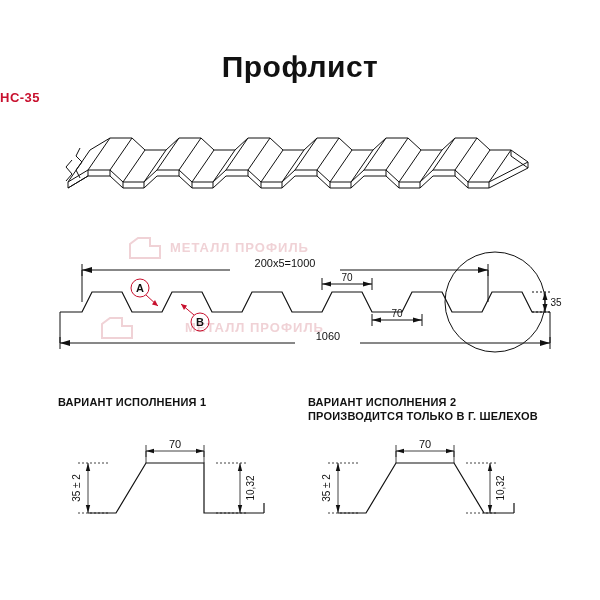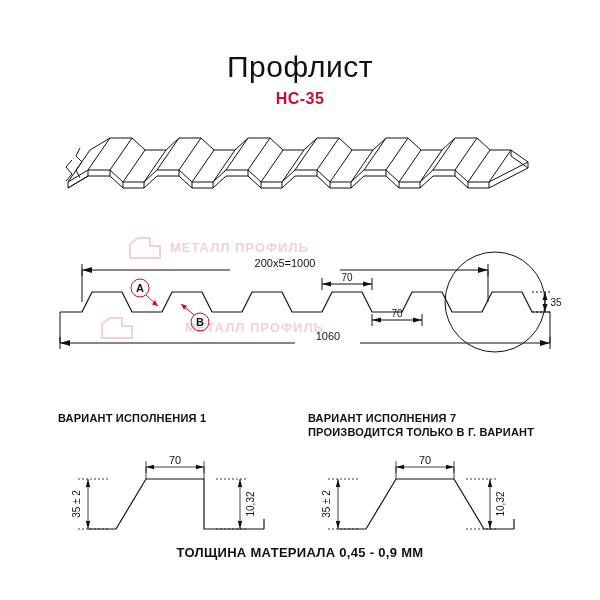--- a/index.html
+++ b/index.html
@@ -19,31 +19,30 @@
     width: 600px;
     height: 600px;
   }
   .title {
     position: absolute;
     top: 50px;
     left: 0;
     width: 600px;
     text-align: center;
     font-size: 30px;
-    font-weight: normal;
+    font-weight: bold;
     letter-spacing: 0.5px;
     color: #111111;
   }
   .subtitle {
     position: absolute;
     top: 90px;
     left: 0;
     width: 600px;
-    text-align: center;
-    font-size: 16px;
+    font-size: 13px;
     font-weight: bold;
     color: #c8102e;
     letter-spacing: 0.5px;
   }
   .profile-3d {
     position: absolute;
     top: 120px;
     left: 50px;
     width: 500px;
     height: 110px;
@@ -61,21 +60,20 @@
     top: 395px;
     left: 0;
     width: 600px;
     height: 135px;
   }
   .variant {
     position: absolute;
     top: 0;
     width: 260px;
     height: 135px;
-    margin-top: 16px;
   }
   .variant.left { left: 58px; }
   .variant.right { left: 308px; }
   .variant-head {
     font-size: 11px;
     font-weight: bold;
     color: #111111;
     line-height: 14px;
     text-align: left;
     letter-spacing: 0.2px;
@@ -310,22 +308,22 @@
             <path d="M 30 84 L 27.8 76 L 32.2 76 Z" fill="#111111" stroke="none"></path>
           </g>
           <text x="117" y="19" text-anchor="middle" font-size="11">70</text>
           <text x="0" y="0" font-size="10" transform="translate(196,59) rotate(-90)" text-anchor="middle">10,32</text>
           <text x="0" y="0" font-size="10" transform="translate(22,59) rotate(-90)" text-anchor="middle">35 ± 2</text>
         </svg>
       </div>
     </div>
 
     <div class="variant right">
-      <div class="variant-head">ВАРИАНТ ИСПОЛНЕНИЯ 7</div>
-      <div class="variant-head">ПРОИЗВОДИТСЯ ТОЛЬКО В Г. ВАРИАНТ</div>
+      <div class="variant-head">ВАРИАНТ ИСПОЛНЕНИЯ 2</div>
+      <div class="variant-head">ПРОИЗВОДИТСЯ ТОЛЬКО В Г. ШЕЛЕХОВ</div>
       <div class="variant-svg">
         <svg viewBox="0 0 260 100" width="260" height="100">
           <g fill="none" stroke="#111111" stroke-width="1.2">
             <path d="M 30 84 L 58 84 L 88 34 L 146 34 L 176 84 L 206 84"></path>
             <path d="M 206 84 L 206 74"></path>
           </g>
           <g fill="none" stroke="#111111" stroke-width="0.8">
             <path d="M 88 22 L 146 22"></path>
             <path d="M 88 16 L 88 28"></path>
             <path d="M 146 16 L 146 28"></path>
@@ -345,14 +343,13 @@
             <path d="M 30 84 L 27.8 76 L 32.2 76 Z" fill="#111111" stroke="none"></path>
           </g>
           <text x="117" y="19" text-anchor="middle" font-size="11">70</text>
           <text x="0" y="0" font-size="10" transform="translate(196,59) rotate(-90)" text-anchor="middle">10,32</text>
           <text x="0" y="0" font-size="10" transform="translate(22,59) rotate(-90)" text-anchor="middle">35 ± 2</text>
         </svg>
       </div>
     </div>
   </div>
 
-  <div class="footer">ТОЛЩИНА МАТЕРИАЛА 0,45 - 0,9 ММ</div>
 </div>
 
 </body></html>

